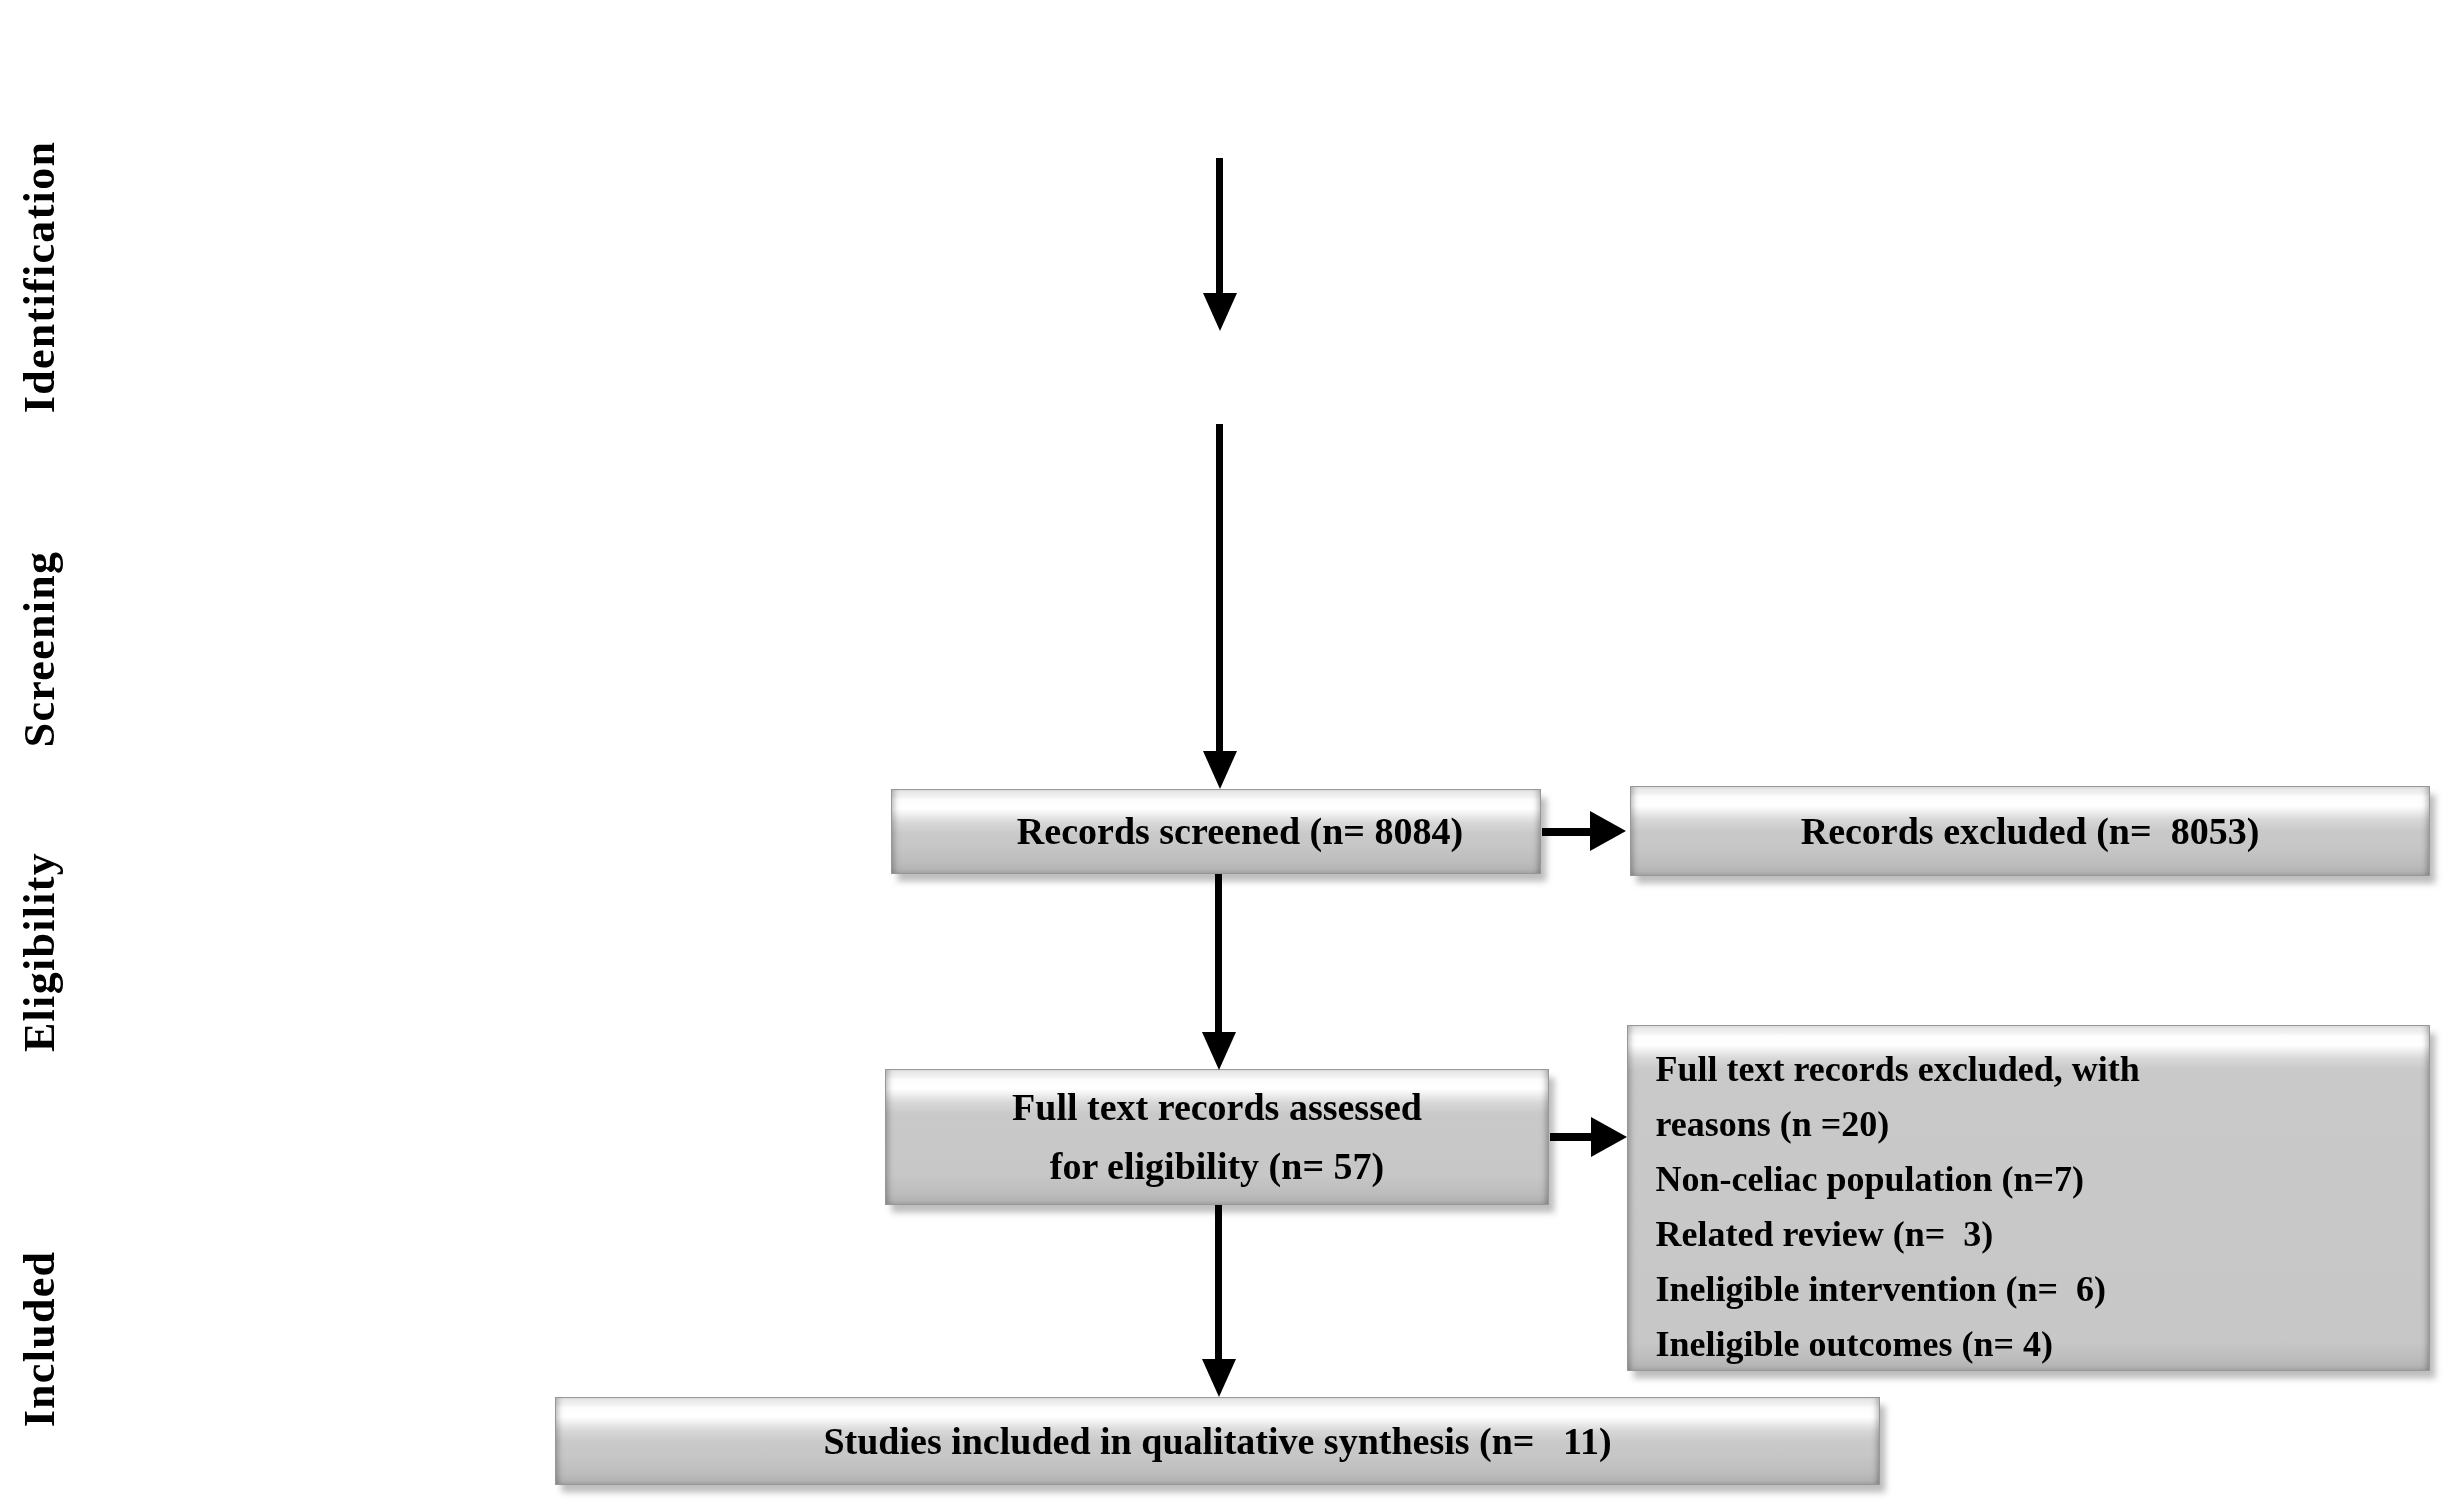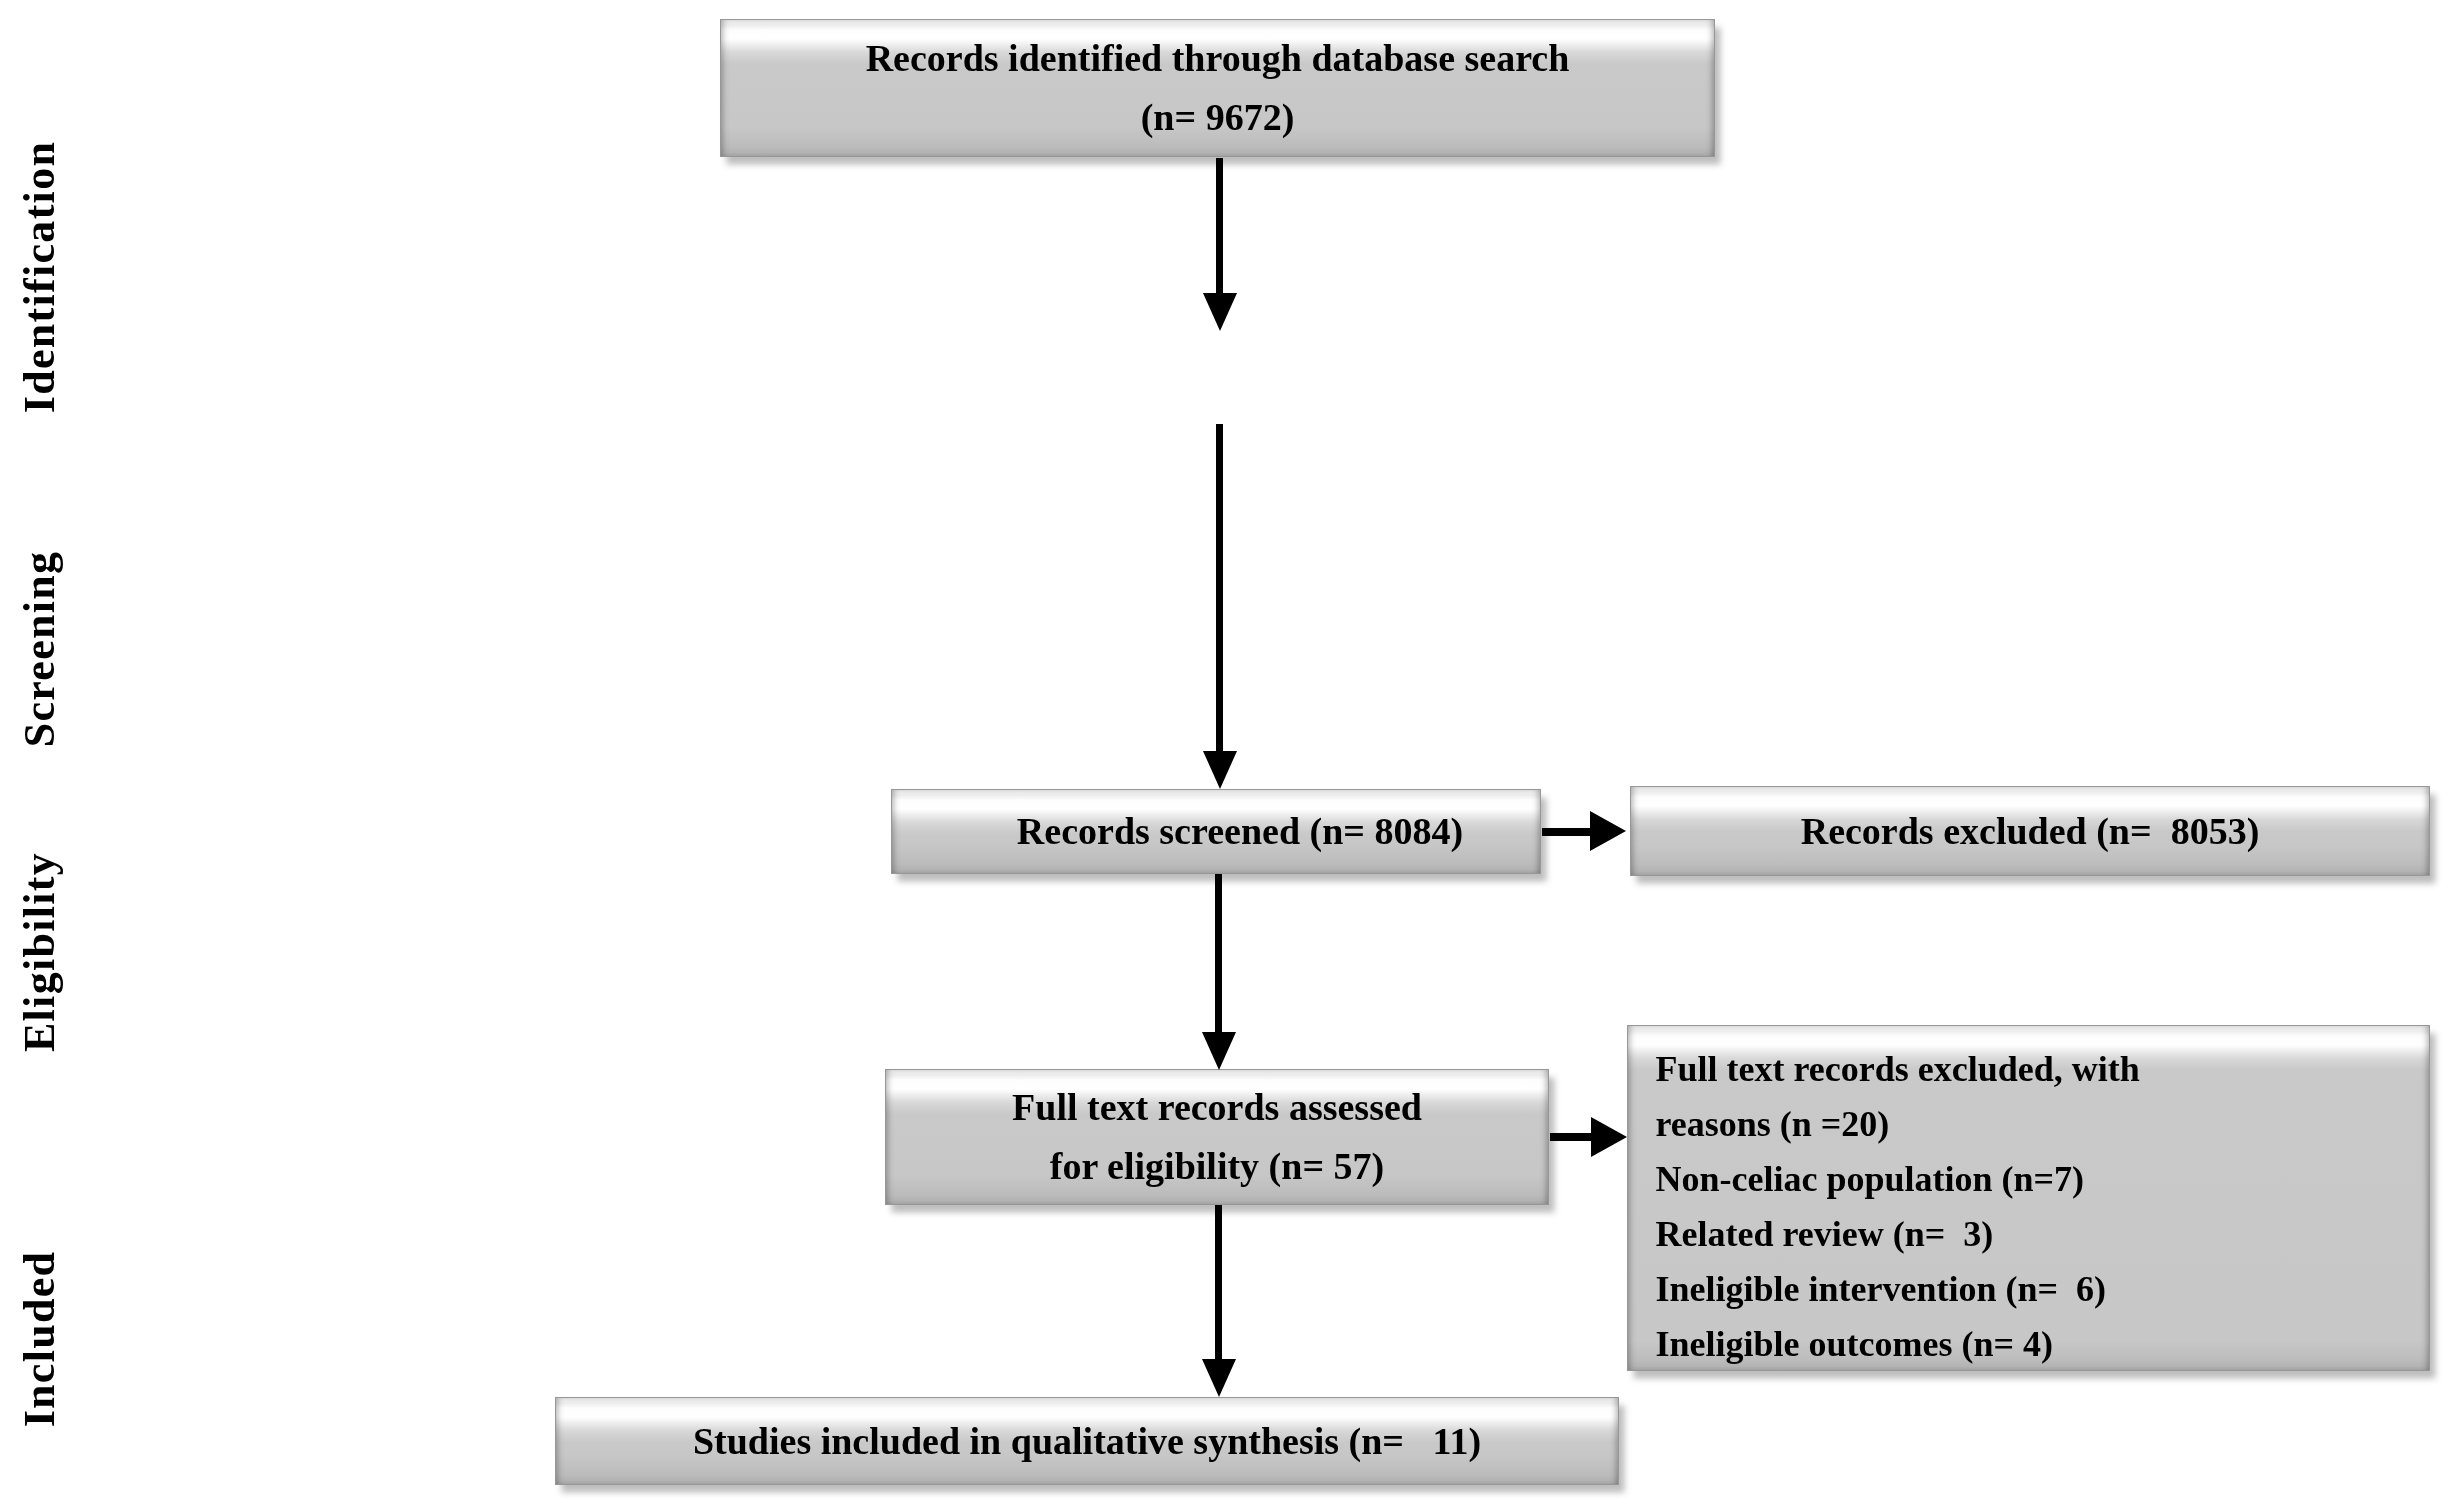--- a/index.html
+++ b/index.html
@@ -66,39 +66,37 @@
 </head>
 <body>
 
 <div id="canvas">
 
   <div class="stage" style="left:39px; top:277px;">Identification</div>
   <div class="stage" style="left:39px; top:649px;">Screening</div>
   <div class="stage" style="left:39px; top:952px;">Eligibility</div>
   <div class="stage" style="left:39px; top:1339px;">Included</div>
 
-  <div class="box" style="left:720px; top:19px;   width:995px; height:138px;">Records identified through database search
-(n= 9672)</div>
 
 
   <div class="box" style="left:891px; top:789px; width:650px; height:85px;padding-left:48px;">Records screened (n= 8084)</div>
 
   <div class="box" style="left:1630px; top:786px; width:800px; height:90px;">Records excluded (n=  8053)</div>
 
   <div class="box" style="left:885px; top:1069px; width:664px; height:136px;">Full text records assessed
 for eligibility (n= 57)</div>
 
   <div class="box left-align" style="left:1627px; top:1025px; width:803px; height:346px;">Full text records excluded, with
 reasons (n =20)
 Non-celiac population (n=7)
 Related review (n=  3)
 Ineligible intervention (n=  6)
 Ineligible outcomes (n= 4)</div>
 
-  <div class="box" style="left:555px; top:1397px;  width:1064px; height:88px;">Studies included in qualitative synthesis (n=   11)</div>
+  <div class="box" style="left:555px; top:1397px;  width:1325px; height:88px;">Studies included in qualitative synthesis (n=   11)</div>
 
   <div>
     <div class="shaft-v" style="left:1216px; top:158px;  height:138px;"></div>
     <div class="head-down" style="left:1203px; top:293px;"></div>
   </div>
 
   <div>
     <div class="shaft-v" style="left:1216px; top:424px;  height:330px;"></div>
     <div class="head-down" style="left:1203px; top:751px;"></div>
   </div>

